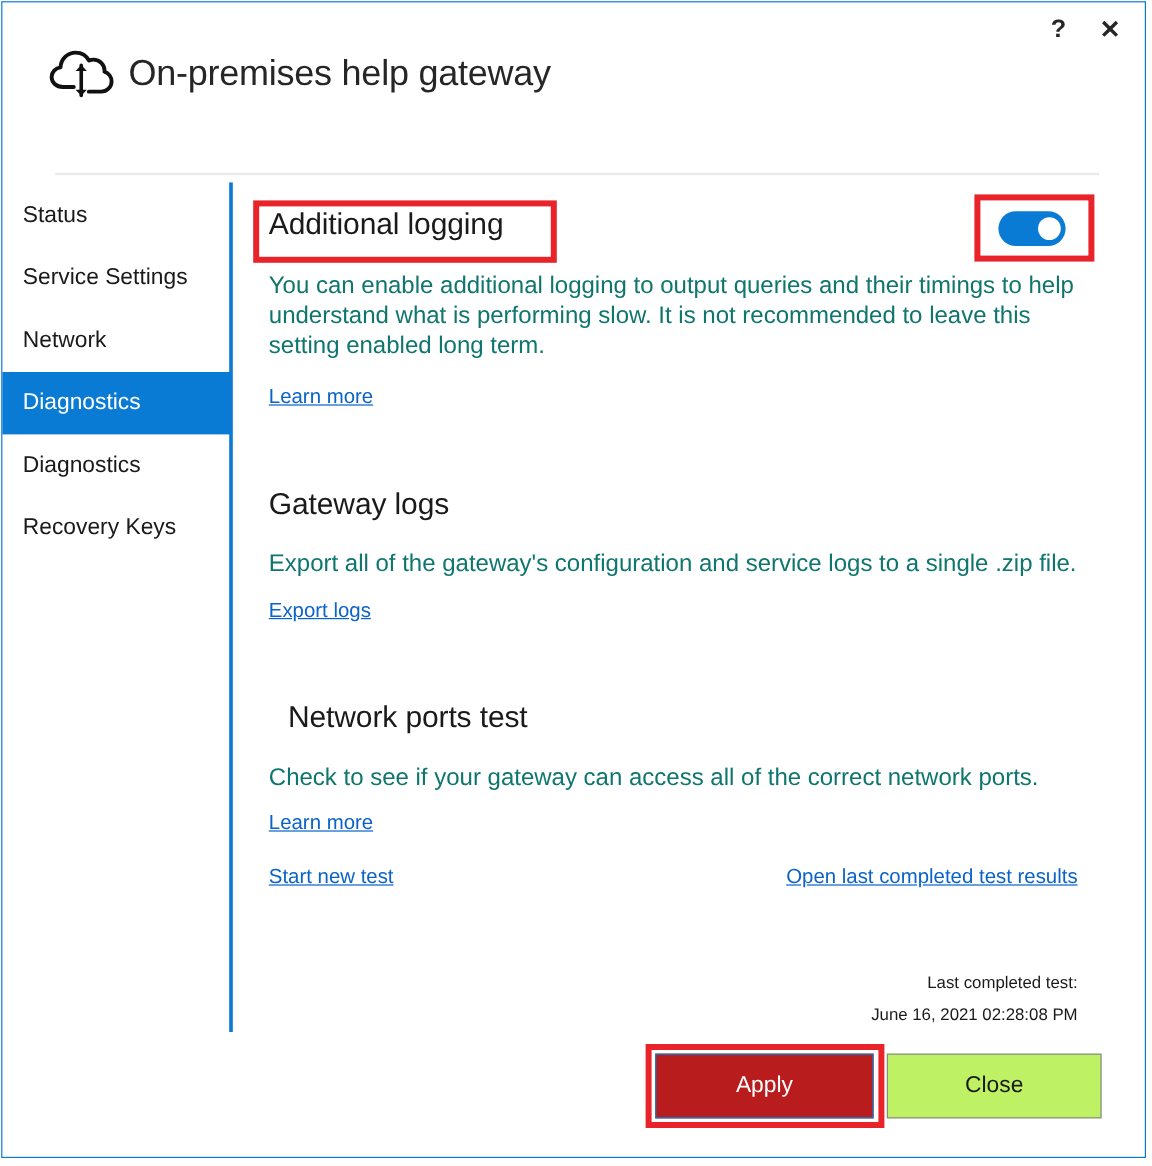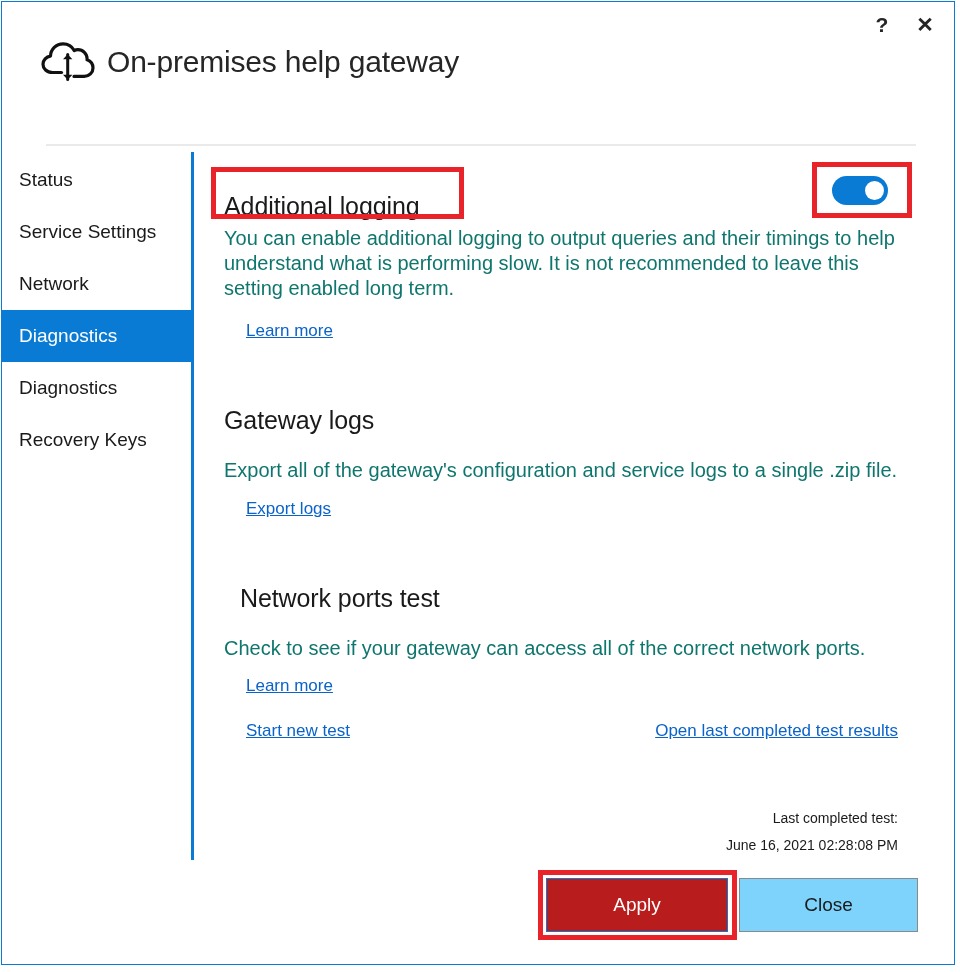--- a/index.html
+++ b/index.html
@@ -129,26 +129,25 @@
     font-size: 20px;
     color: #0f766e;
     line-height: 25px;
     font-weight: 400;
   }
   a.link {
     font-size: 17px;
     color: #0a63c9;
     text-decoration: underline;
     cursor: pointer;
-    margin-left: 22px;
   }
 
   #sec-logging-title {
     position: absolute;
-    left: 0; top: 20px; margin-top: 19px;
+    left: 0; top: 20px;
   }
   #logging-desc {
     position: absolute;
     left: 0; top: 72px;
     width: 690px;
   }
   #logging-learn-more {
     position: absolute;
     left: 0; top: 167px;
   }
@@ -235,21 +234,21 @@
     font-size: 19px;
     font-family: "Liberation Sans", sans-serif;
     cursor: pointer;
   }
   #close-footer-btn {
     position: absolute;
     left: 737px;
     top: 876px;
     width: 179px;
     height: 54px;
-    background: #7dd3fc;
+    background: #bef264;
     border: 1px solid #8a8a8a;
     color: #1a1a1a;
     font-size: 19px;
     font-family: "Liberation Sans", sans-serif;
     cursor: pointer;
   }
 
   
   .annot {
     position: absolute;

